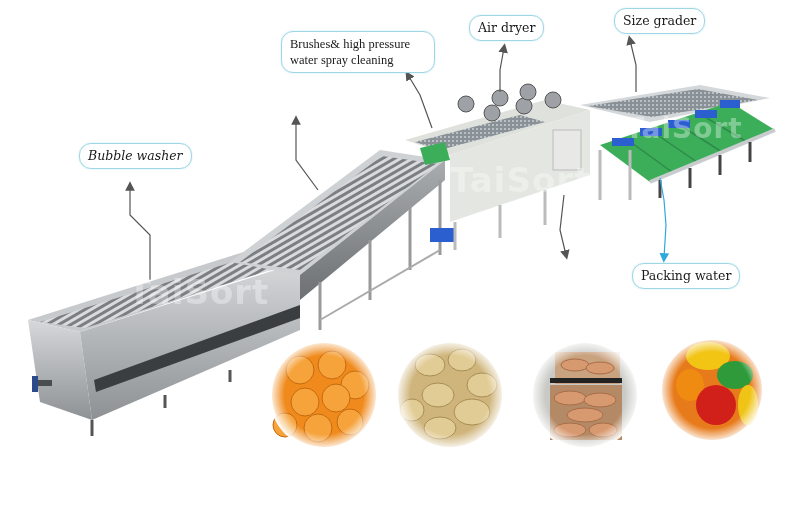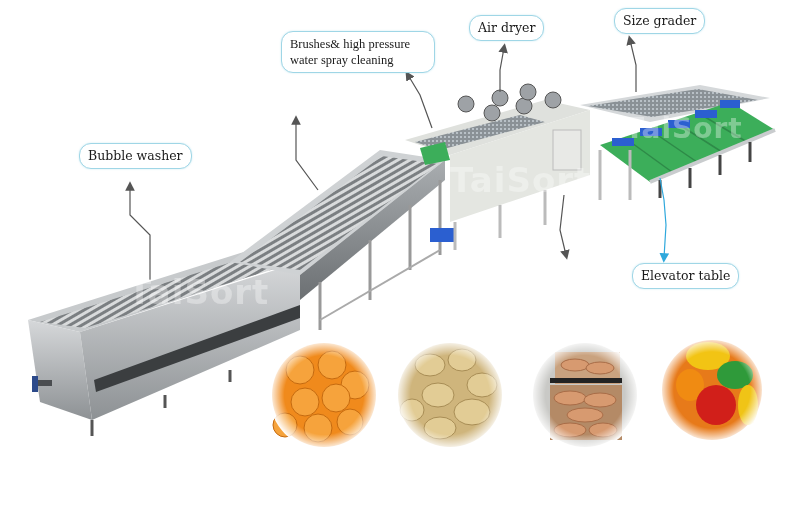--- a/index.html
+++ b/index.html
@@ -184,19 +184,19 @@
       <ellipse cx="716" cy="405" rx="20" ry="20" fill="#d11f1a"></ellipse>
       <ellipse cx="748" cy="405" rx="10" ry="20" fill="#f0c416"></ellipse>
       <circle cx="712" cy="390" r="53" fill="url(#fade)"></circle>
     </g>
   </svg>
 
   <div class="wm" style="left:128px; top:272px;">TaiSort</div>
   <div class="wm" style="left:450px; top:160px;">TaiSort</div>
   <div class="wm" style="left:625px; top:112px; font-size:28px;">TaiSort</div>
 
-  <div class="label" style="left:79px; top:143px;">Bubble washer</div>
+  <div class="label" style="left:79px; top:143px;font-style:italic;">Bubble washer</div>
   <div class="label two" style="left:281px; top:31px; width:136px;font-family:Liberation Serif, serif;">Brushes&amp; high pressure water spray cleaning</div>
   <div class="label" style="left:469px; top:15px;">Air dryer</div>
   <div class="label" style="left:594px; top:8px;margin-left:20px;">Size grader</div>
-  <div class="label" style="left:632px; top:263px;">Elevator table</div>
+  <div class="label" style="left:632px; top:263px;">Packing water</div>
 
 </div>
 
 </body></html>

